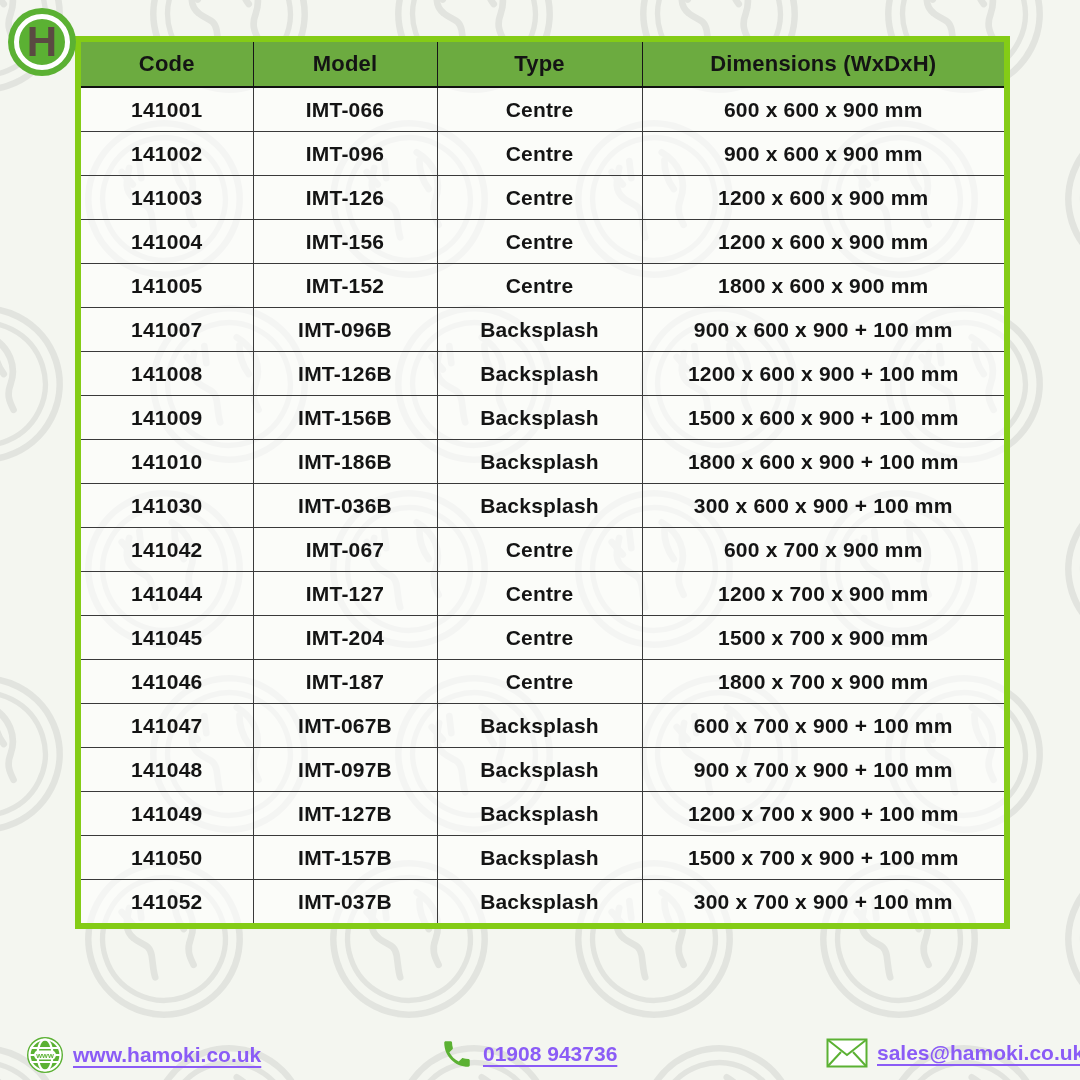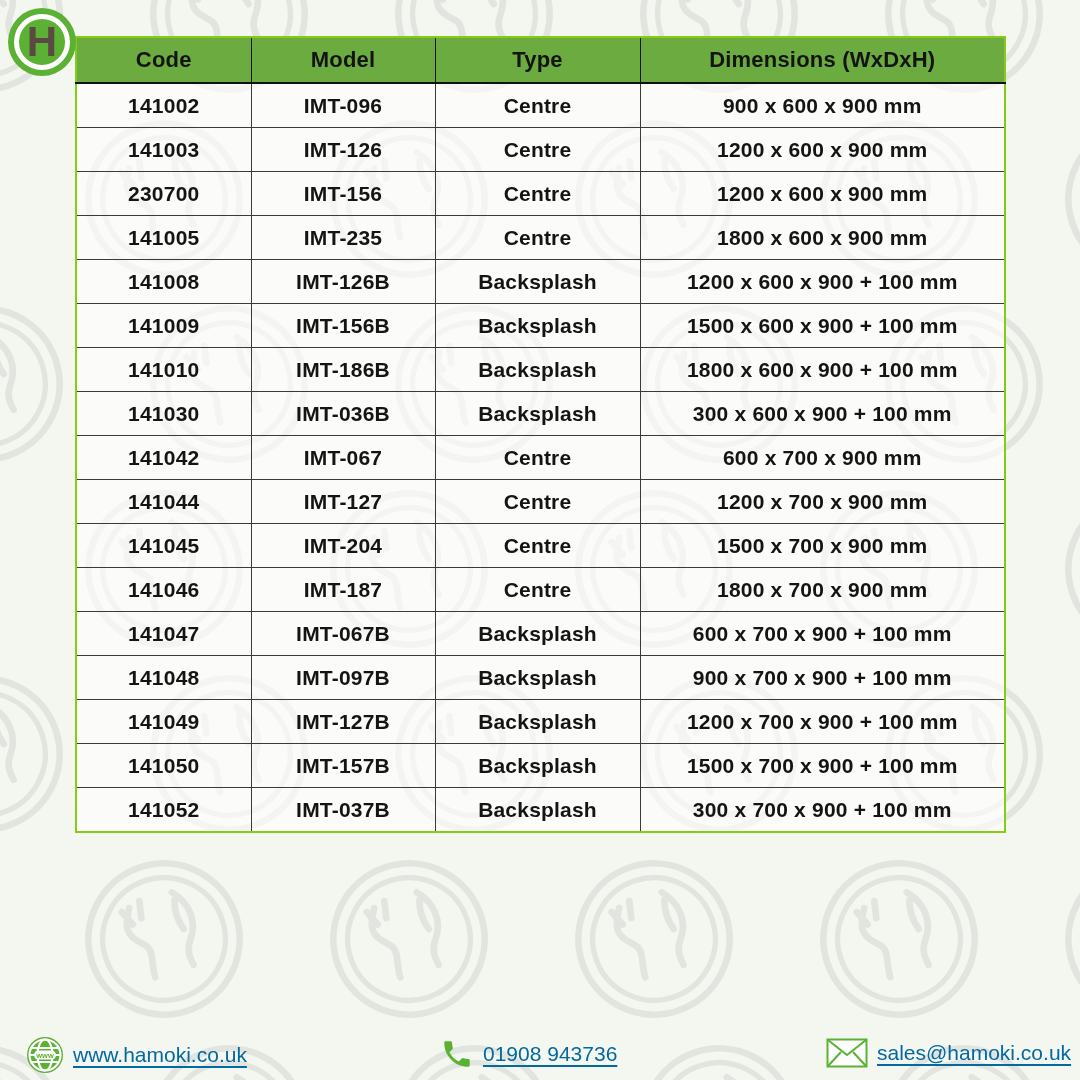--- a/index.html
+++ b/index.html
@@ -8,36 +8,36 @@
     background:#f4f6f0;
     font-family:"Liberation Sans", sans-serif;
   }
   .watermark-layer{position:absolute;inset:0;z-index:0;}
   .wm{position:absolute;opacity:.85;}
   .logo-wrap{position:absolute;left:6px;top:6px;width:72px;height:72px;z-index:3;}
   .table-wrap{position:absolute;left:75px;top:36px;z-index:2;}
   table.spec{
     border-collapse:collapse;table-layout:fixed;width:929px;
     background:rgba(255,255,255,.62);
-    border:2px solid #84cc16;
+    border:6px solid #84cc16;
   }
   table.spec th{
     background:#6cab40;color:#141414;font-weight:bold;font-size:22px;
     height:44px;border:1px solid #161616;border-bottom:2px solid #111;
     padding:0;text-align:center;letter-spacing:.2px;
   }
   table.spec td{
     height:43px;border:1px solid #3a3a3a;padding:0;text-align:center;
     font-weight:bold;font-size:21px;color:#141414;white-space:nowrap;
     letter-spacing:.2px;
   }
   .footer{position:absolute;left:0;top:1032px;width:981px;height:48px;z-index:2;}
   .footer-item{position:absolute;display:flex;align-items:center;gap:9px;}
   .footer-item .label{
-    font-weight:normal;font-size:21px;color:#0369a1;
+    font-weight:bold;font-size:21px;color:#8b5cf6;
     text-decoration:underline;text-decoration-thickness:2px;text-underline-offset:4px;
     white-space:nowrap;cursor:pointer;
   }
   #fi-web{left:26px;top:4px;}
   #fi-phone{left:440px;top:2px;}
   #fi-mail{left:796px;top:6px;margin-left:30px;}
   .hidden-defs{position:absolute;width:0;height:0;overflow:hidden;}
 </style>
 </head>
 <body>
@@ -184,50 +184,62 @@
     </colgroup>
     <thead>
       <tr>
         <th>Code</th>
         <th>Model</th>
         <th>Type</th>
         <th>Dimensions (WxDxH)</th>
       </tr>
     </thead>
     <tbody>
+  <tr>
+    <td>141001</td>
+    <td>IMT-066</td>
+    <td>Centre</td>
+    <td>600 x 600 x 900 mm</td>
+  </tr>
 
   <tr>
     <td>141002</td>
     <td>IMT-096</td>
     <td>Centre</td>
     <td>900 x 600 x 900 mm</td>
   </tr>
 
   <tr>
     <td>141003</td>
     <td>IMT-126</td>
     <td>Centre</td>
     <td>1200 x 600 x 900 mm</td>
   </tr>
 
   <tr>
-    <td>230700</td>
+    <td>141004</td>
     <td>IMT-156</td>
     <td>Centre</td>
     <td>1200 x 600 x 900 mm</td>
   </tr>
 
   <tr>
     <td>141005</td>
-    <td>IMT-235</td>
+    <td>IMT-152</td>
     <td>Centre</td>
     <td>1800 x 600 x 900 mm</td>
   </tr>
 
 
+  <tr>
+    <td>141007</td>
+    <td>IMT-096B</td>
+    <td>Backsplash</td>
+    <td>900 x 600 x 900 + 100 mm</td>
+  </tr>
 
   <tr>
     <td>141008</td>
     <td>IMT-126B</td>
     <td>Backsplash</td>
     <td>1200 x 600 x 900 + 100 mm</td>
   </tr>
 
   <tr>
     <td>141009</td>

